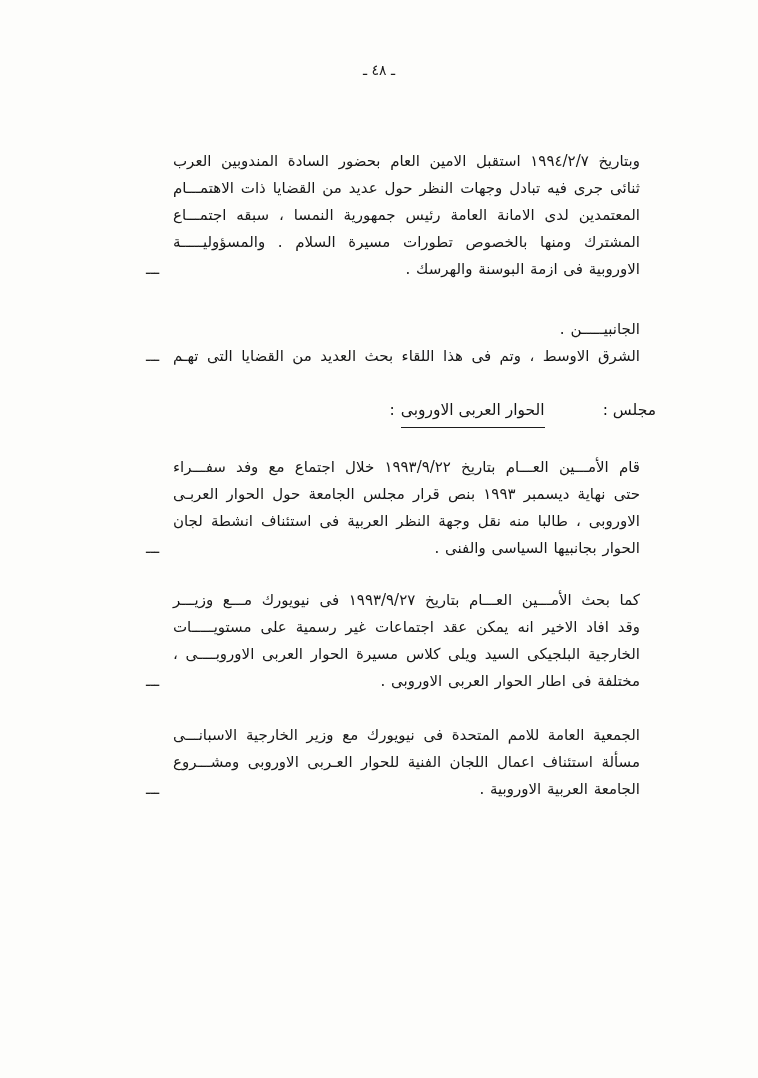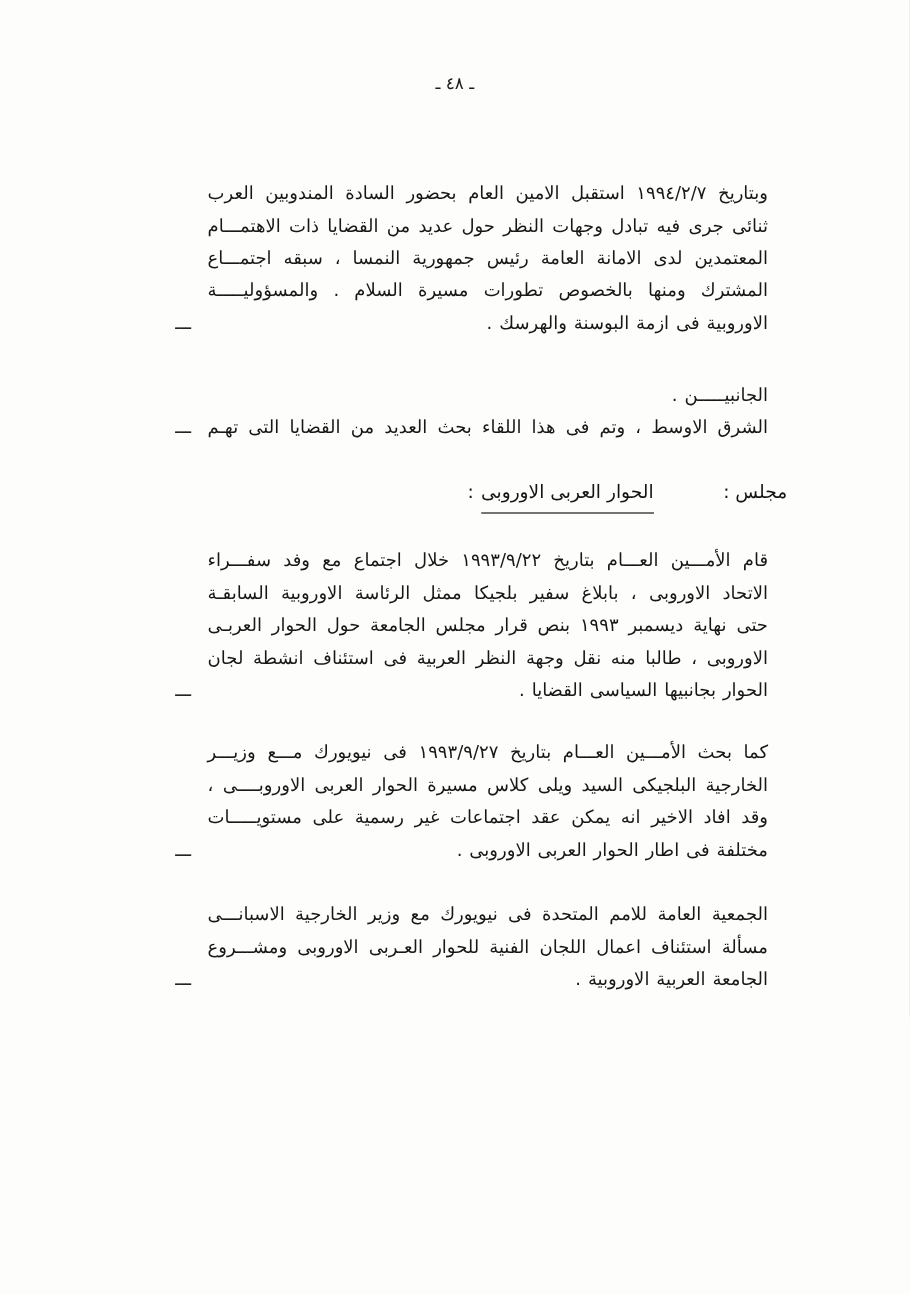--- a/index.html
+++ b/index.html
@@ -112,33 +112,32 @@
 
     <div class="heading-row">
       <span>مجلس :</span>
       <span class="heading-title-group"><span class="heading-title">الحوار العربى الاوروبى</span><span class="heading-colon">:</span></span>
     </div>
 
     <div class="para p3">
       <div class="dash-col">ـــ</div>
       <div class="ptext" dir="rtl">
         <div class="line">قام الأمـــين العـــام بتاريخ ١٩٩٣/٩/٢٢ خلال اجتماع مع وفد سفـــراء</div>
-        <div class="line">الاتحاد الاوروبى ، بابلاغ سفير بلجيكا ممثل الرئاسة الاوروبية السابقـة</div>
         <div class="line">حتى نهاية ديسمبر ١٩٩٣ بنص قرار مجلس الجامعة حول الحوار العربـى</div>
         <div class="line">الاوروبى ، طالبا منه نقل وجهة النظر العربية فى استئناف انشطة لجان</div>
-        <div class="line last">الحوار بجانبيها السياسى القضايا .</div>
+        <div class="line last">الحوار بجانبيها السياسى والفنى .</div>
       </div>
     </div>
 
     <div class="para p4">
       <div class="dash-col">ـــ</div>
       <div class="ptext" dir="rtl">
         <div class="line">كما بحث الأمـــين العـــام بتاريخ ١٩٩٣/٩/٢٧ فى نيويورك مـــع وزيـــر</div>
+        <div class="line">وقد افاد الاخير انه يمكن عقد اجتماعات غير رسمية على مستويـــــات</div>
         <div class="line">الخارجية البلجيكى السيد ويلى كلاس مسيرة الحوار العربى الاوروبــــى ،</div>
-        <div class="line">وقد افاد الاخير انه يمكن عقد اجتماعات غير رسمية على مستويـــــات</div>
         <div class="line last">مختلفة فى اطار الحوار العربى الاوروبى .</div>
       </div>
     </div>
 
     <div class="para p5">
       <div class="dash-col">ـــ</div>
       <div class="ptext" dir="rtl">
         <div class="line">الجمعية العامة للامم المتحدة فى نيويورك مع وزير الخارجية الاسبانـــى</div>
         <div class="line">مسألة استئناف اعمال اللجان الفنية للحوار العـربى الاوروبى ومشـــروع</div>
         <div class="line last">الجامعة العربية الاوروبية .</div>

